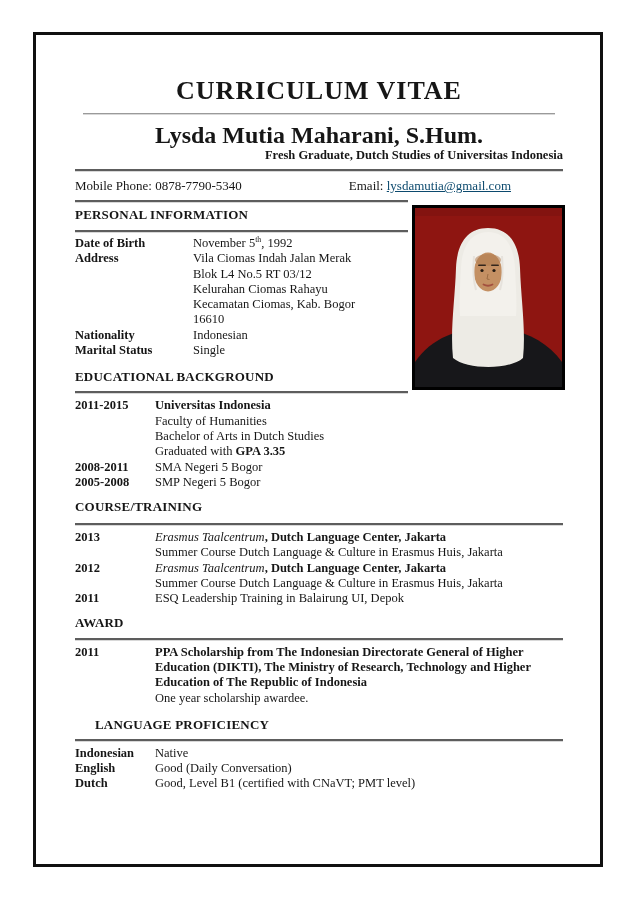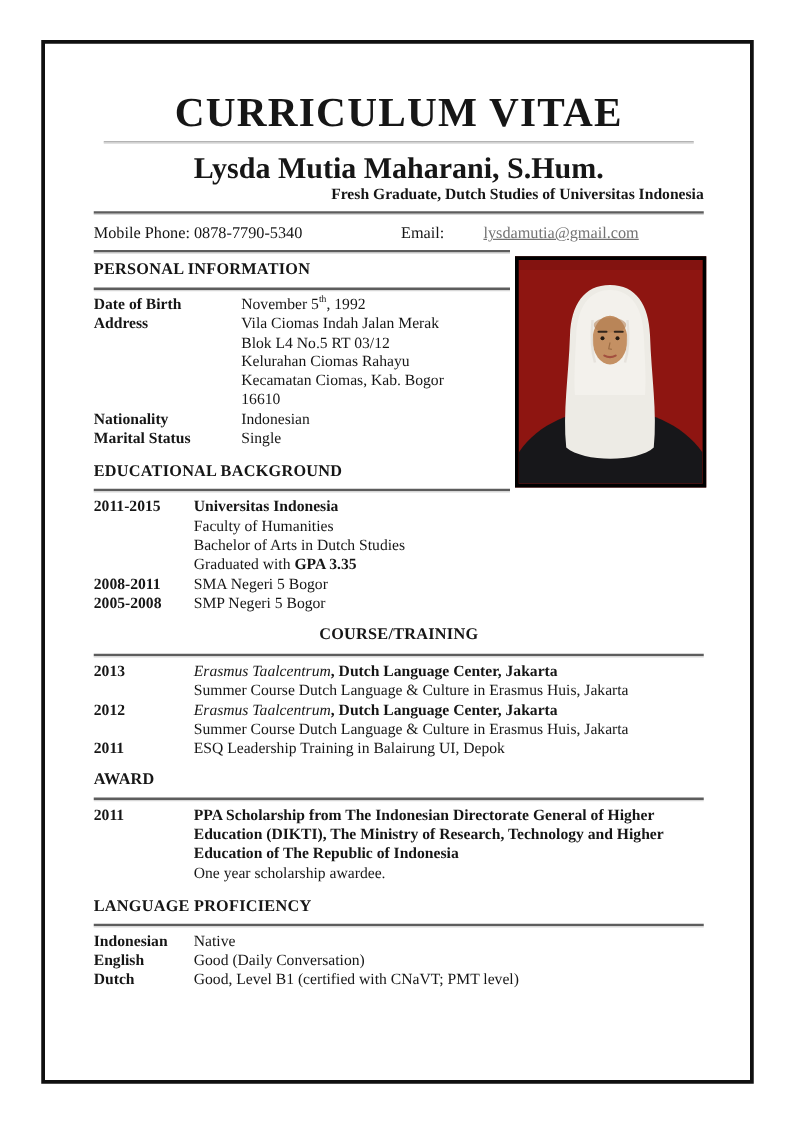--- a/index.html
+++ b/index.html
@@ -18,21 +18,21 @@
     border: 3px solid #101010;
     box-sizing: border-box;
     background: #ffffff;
   }
   .content {
     position: relative;
     padding: 28px 37px 0 39px;
   }
   .title {
     margin-top: 13px;
-    font-size: 33px;
+    font-size: 26px;
     font-weight: bold;
     text-align: center;
     letter-spacing: 1px;
     line-height: 30px;
   }
   .rule {
     height: 0;
     border-top: 2px solid #5d5d5d;
     border-bottom: 1px solid #d8d8d8;
     margin-top: 6px;
@@ -54,36 +54,36 @@
     text-align: right;
     line-height: 15px;
   }
   .contact-row {
     display: flex;
     margin-top: 6px;
     font-size: 13px;
     line-height: 16px;
   }
   .contact-right { margin-left: auto; margin-right: 52px; }
-  .email-link { color: #737373; text-decoration: underline; cursor: pointer; margin-left: 28px; }
+  .email-link { color: #0c4a6e; text-decoration: underline; cursor: pointer; }
   .heading {
     font-size: 13px;
     font-weight: bold;
     letter-spacing: 0.2px;
     line-height: 15px;
   }
   .h-personal { margin-top: 4px; }
   .r-personal { margin-top: 8px; }
   .h-edu  { margin-top: 11px; }
   .r-edu  { margin-top: 7px; }
-  .h-course { margin-top: 9px; text-align: center; }
+  .h-course { margin-top: 9px; }
   .r-course { margin-top: 9px; }
   .h-award { margin-top: 8px; }
   .r-award { margin-top: 8px; }
-  .h-lang { margin-top: 11px; }
+  .h-lang { margin-top: 11px; margin-left: 20px; }
   .r-lang { margin-top: 7px; }
   .kv-grid {
     display: grid;
     font-size: 12.5px;
     line-height: 15.3px;
     margin-top: 3px;
   }
   .kv-grid.personal { grid-template-columns: 118px 1fr; }
   .kv-grid.wide     { grid-template-columns: 80px 1fr; margin-top: 4px; }
   .k { font-weight: bold; }

